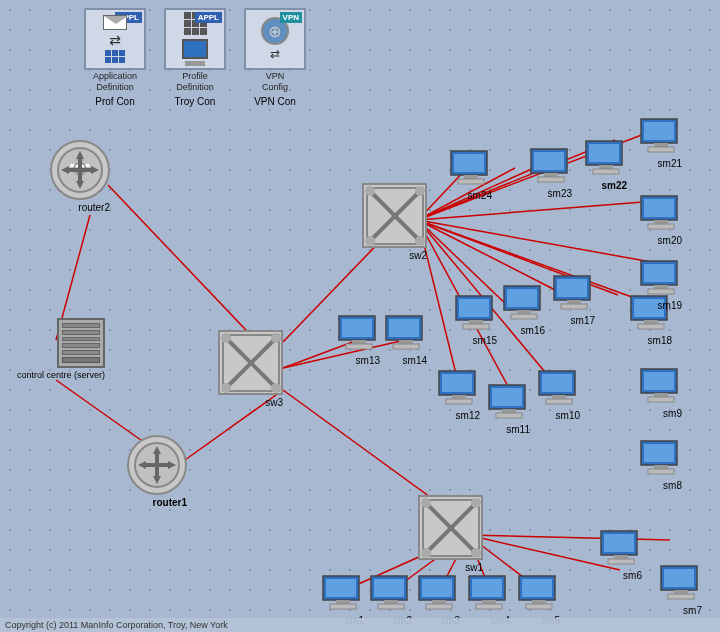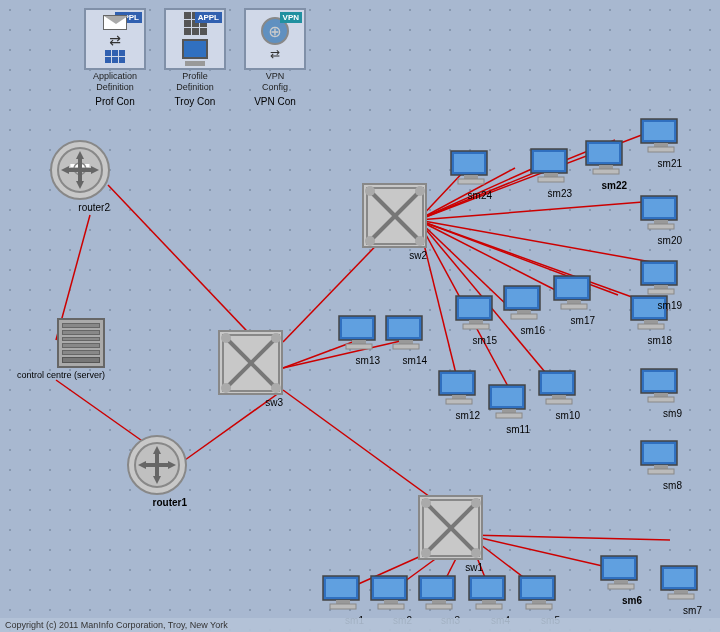--- a/index.html
+++ b/index.html
@@ -594,21 +594,21 @@
 <div class="node" style="left:518px;top:575px;">
   <svg width="42" height="38" viewBox="0 0 42 38">
     <rect x="1" y="1" width="36" height="24" fill="#3070c0" stroke="#444" stroke-width="1.5"></rect>
     <rect x="4" y="4" width="30" height="18" fill="#60a0e0"></rect>
     <rect x="14" y="25" width="14" height="4" fill="#999"></rect>
     <rect x="8" y="29" width="26" height="5" fill="#bbb" stroke="#888" stroke-width="1"></rect>
   </svg>
   <div class="node-label">sm5</div>
 </div>
 
-<div class="node" style="left:600px;top:555px;font-weight:bold;">
+<div class="node" style="left:600px;top:530px;">
   <svg width="42" height="38" viewBox="0 0 42 38">
     <rect x="1" y="1" width="36" height="24" fill="#3070c0" stroke="#444" stroke-width="1.5"></rect>
     <rect x="4" y="4" width="30" height="18" fill="#60a0e0"></rect>
     <rect x="14" y="25" width="14" height="4" fill="#999"></rect>
     <rect x="8" y="29" width="26" height="5" fill="#bbb" stroke="#888" stroke-width="1"></rect>
   </svg>
   <div class="node-label">sm6</div>
 </div>
 
 <div class="bottom-bar">

